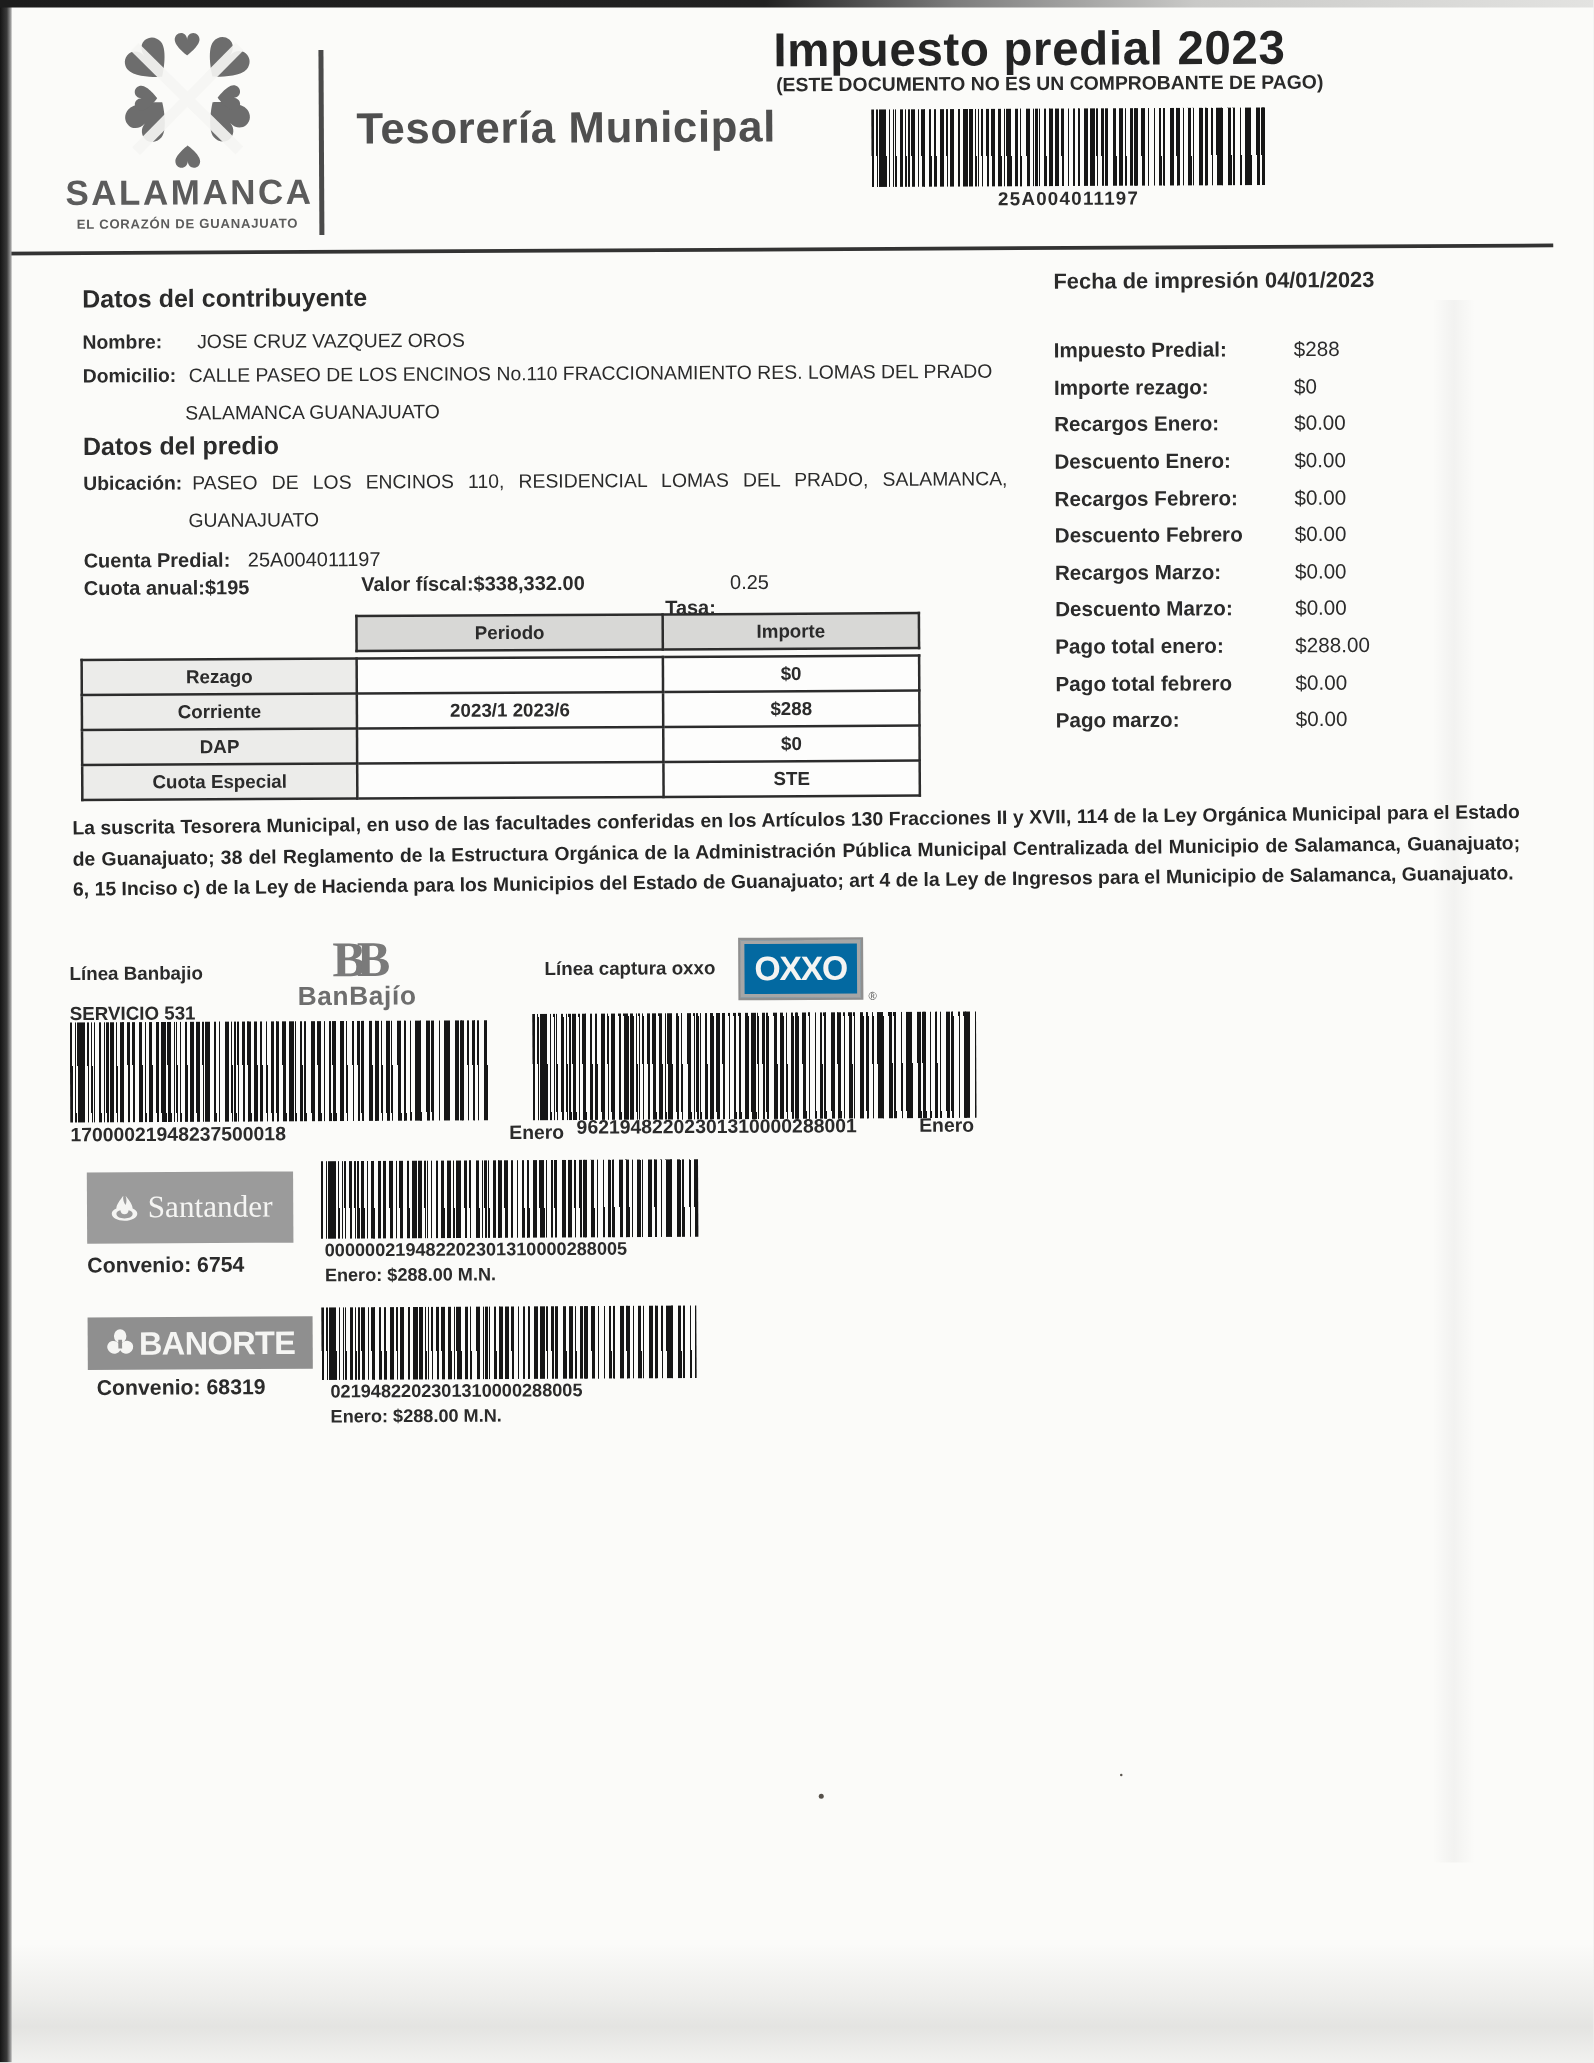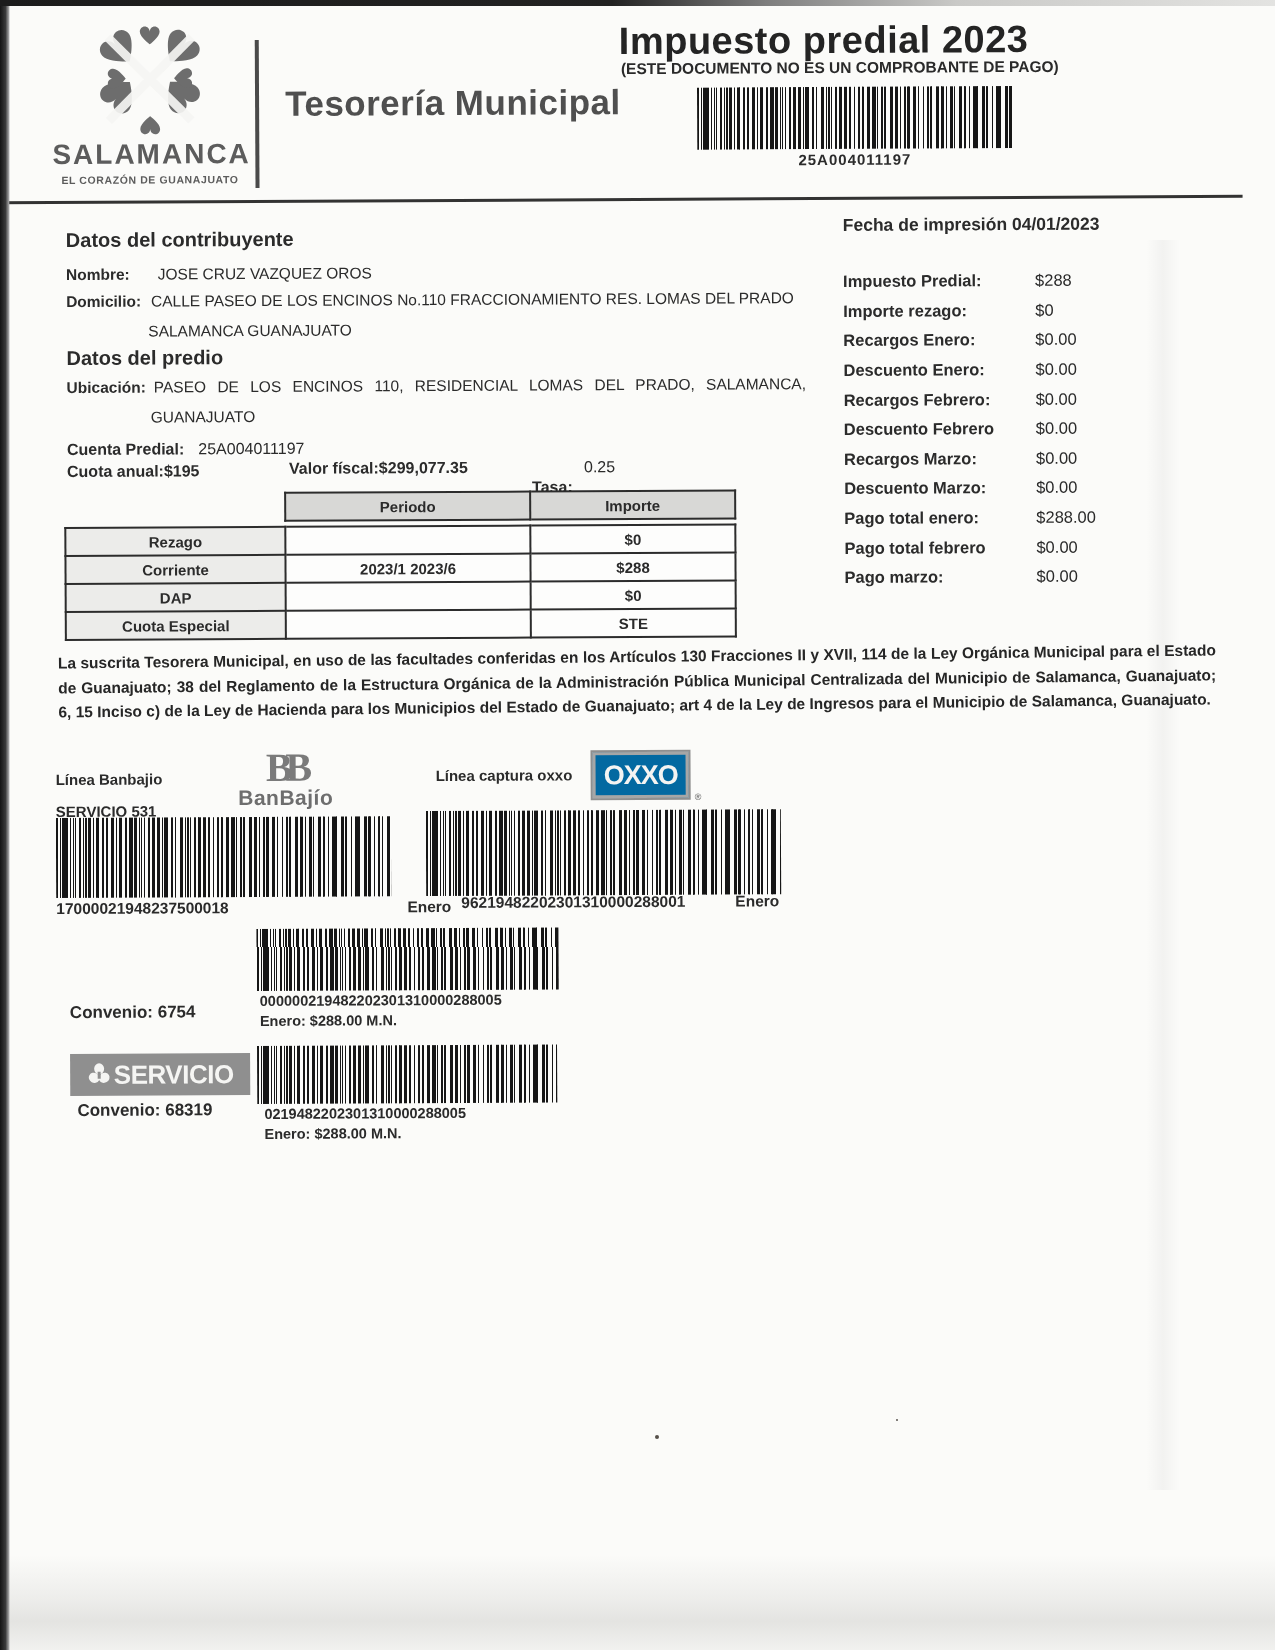--- a/index.html
+++ b/index.html
@@ -172,21 +172,21 @@
     <div class="h-section hd-predio">Datos del predio</div>
     <div class="fline l-ubic1">
       <span class="flabel">Ubicación:</span><span class="fval">PASEO DE LOS ENCINOS 110, RESIDENCIAL LOMAS DEL PRADO, SALAMANCA,</span>
     </div>
     <div class="fline l-ubic2">GUANAJUATO</div>
 
     <div class="fline l-cuenta">
       <span class="flabel">Cuenta Predial:</span><span class="fval">25A004011197</span>
     </div>
     <div class="fline l-cuota">Cuota anual:$195</div>
-    <div class="fline l-valor">Valor físcal:$299,077.35</div>
+    <div class="fline l-valor">Valor físcal:$338,332.00</div>
     <div class="fline l-tasa-lab">Tasa:</div>
     <div class="fline l-tasa-val">0.25</div>
 
     <table class="ptable">
       <tbody>
           <tr>
         <td class="ghost"></td>
         <th>Periodo</th>
         <th class="col-imp">Importe</th>
       </tr>
@@ -284,35 +284,41 @@
     <div class="oxxo-logo">
       <span class="oxxo-text">OXXO</span>
     </div>
     <div class="oxxo-r">®</div>
     <div class="bc-oxxo barcode"></div>
     <div class="num-line nl-oxxo">
       <span>96219482202301310000288001</span>
       <span>Enero</span>
     </div>
 
+    <div class="santander-box">
+      <svg width="26" height="32" viewBox="0 0 56 44">
+        <path fill="#f5f5f3" d="M30 0 C36 8 42 15 42 22 C47 24 50 27 50 31 C50 38 40 43 28 43 C16 43 6 38 6 31 C6 27 9 24 14 22 C14 15 20 8 26 0 C25 7 27 12 30 16 C32 12 32 6 30 0 Z M28 39 C36 39 42 36 42 31 C42 28 39 26 35 25 C35 29 32 32 28 32 C24 32 21 29 21 25 C17 26 14 28 14 31 C14 36 20 39 28 39 Z"></path>
+      </svg>
+      <span class="santander-name">Santander</span>
+    </div>
     <div class="conv conv-santander">Convenio: 6754</div>
     <div class="bc-santander barcode"></div>
     <div class="smallnum num-santander">000000219482202301310000288005</div>
     <div class="smallnum amt-santander">Enero: $288.00 M.N.</div>
 
     <div class="banorte-box">
       <svg width="24" height="24" viewBox="0 0 24 24">
         <g fill="#f5f5f3">
           <ellipse cx="12" cy="6" rx="5" ry="5.5"></ellipse>
           <ellipse cx="7" cy="15" rx="5" ry="5.5" transform="rotate(120,7,15)"></ellipse>
           <ellipse cx="17" cy="15" rx="5" ry="5.5" transform="rotate(-120,17,15)"></ellipse>
           <rect x="10.5" y="9" width="3" height="7" fill="#8f8f8f"></rect>
         </g>
       </svg>
-      <span class="banorte-name">SERVICIO</span>
+      <span class="banorte-name">BANORTE</span>
     </div>
     <div class="conv conv-banorte">Convenio: 68319</div>
     <div class="bc-banorte barcode"></div>
     <div class="smallnum num-banorte">0219482202301310000288005</div>
     <div class="smallnum amt-banorte">Enero: $288.00 M.N.</div>
 
   </div>
 </div>
 
 </body></html>

